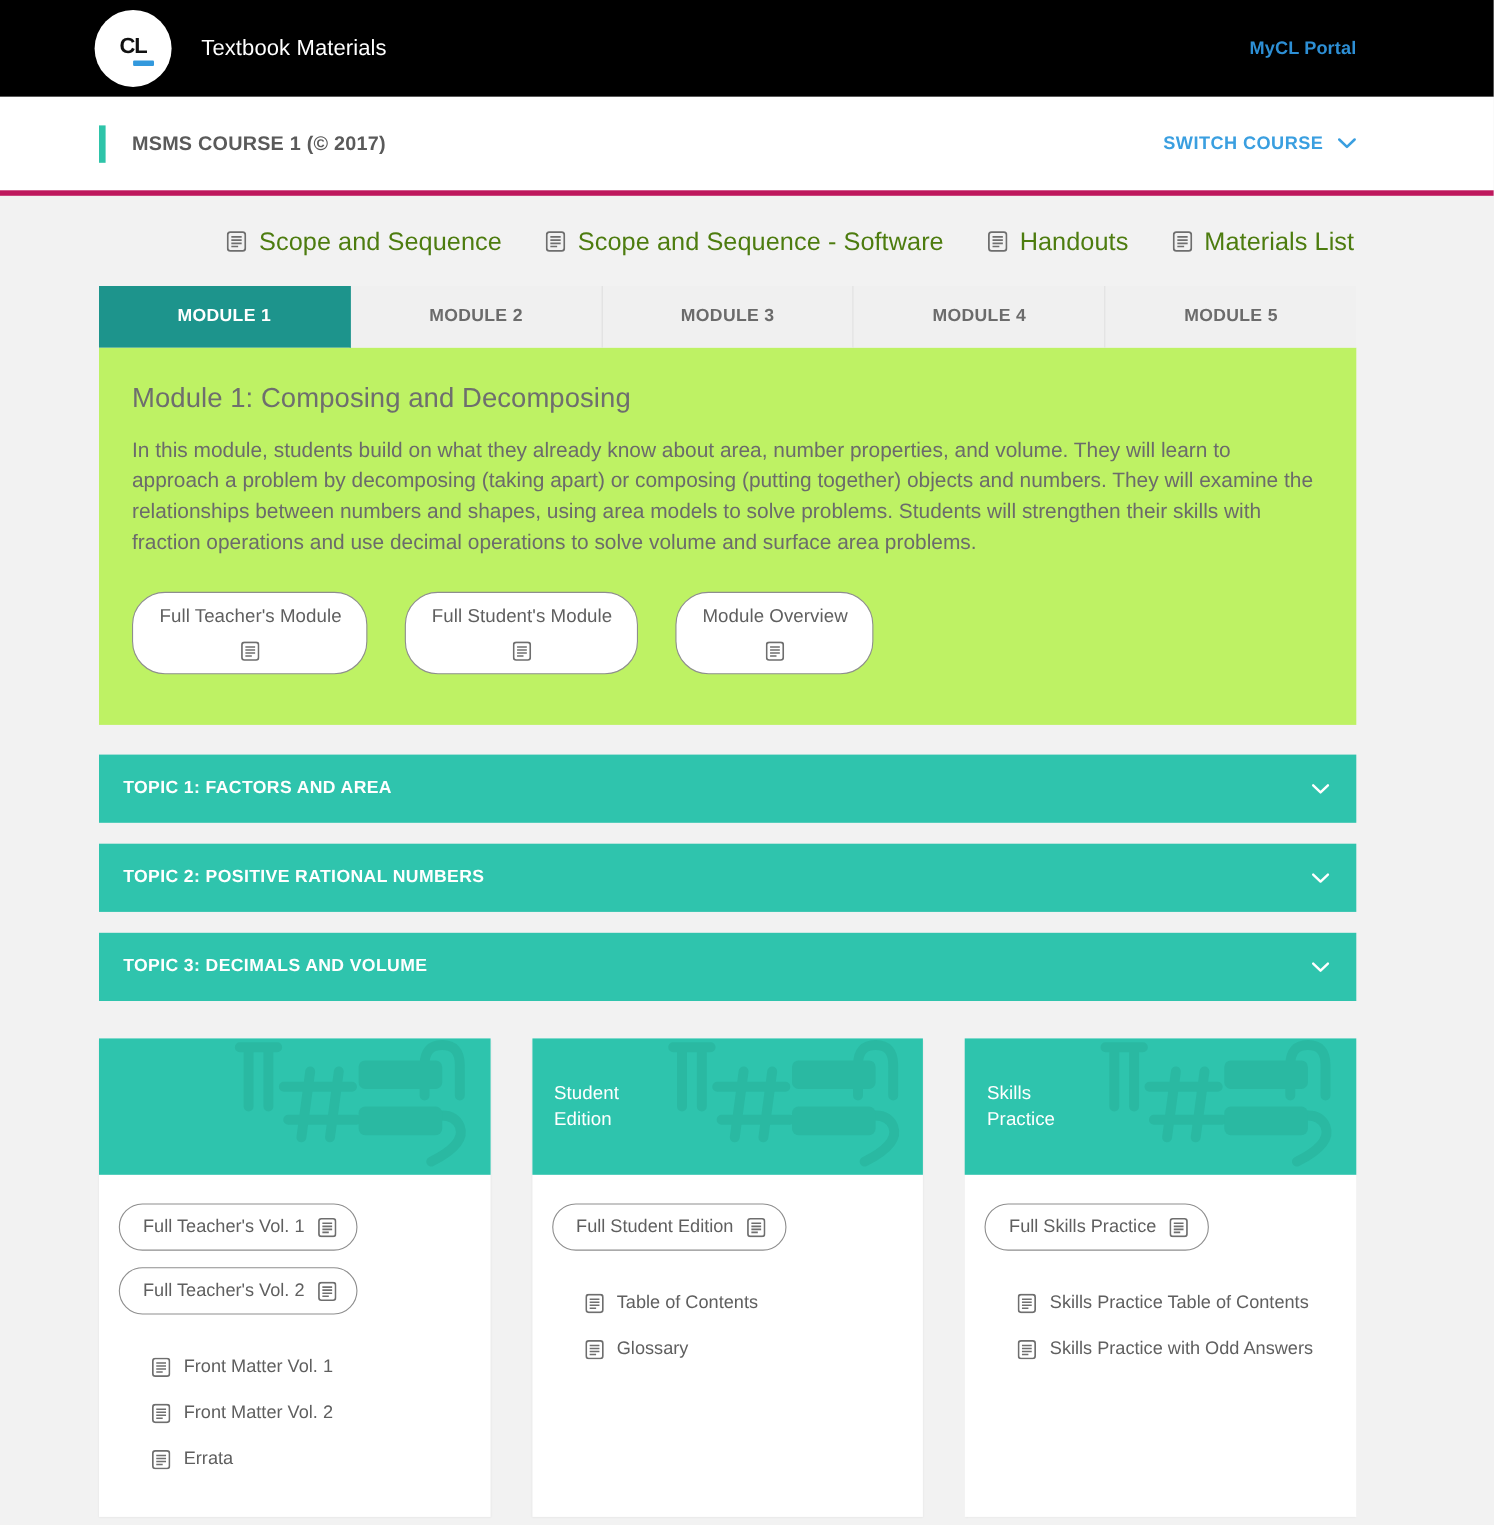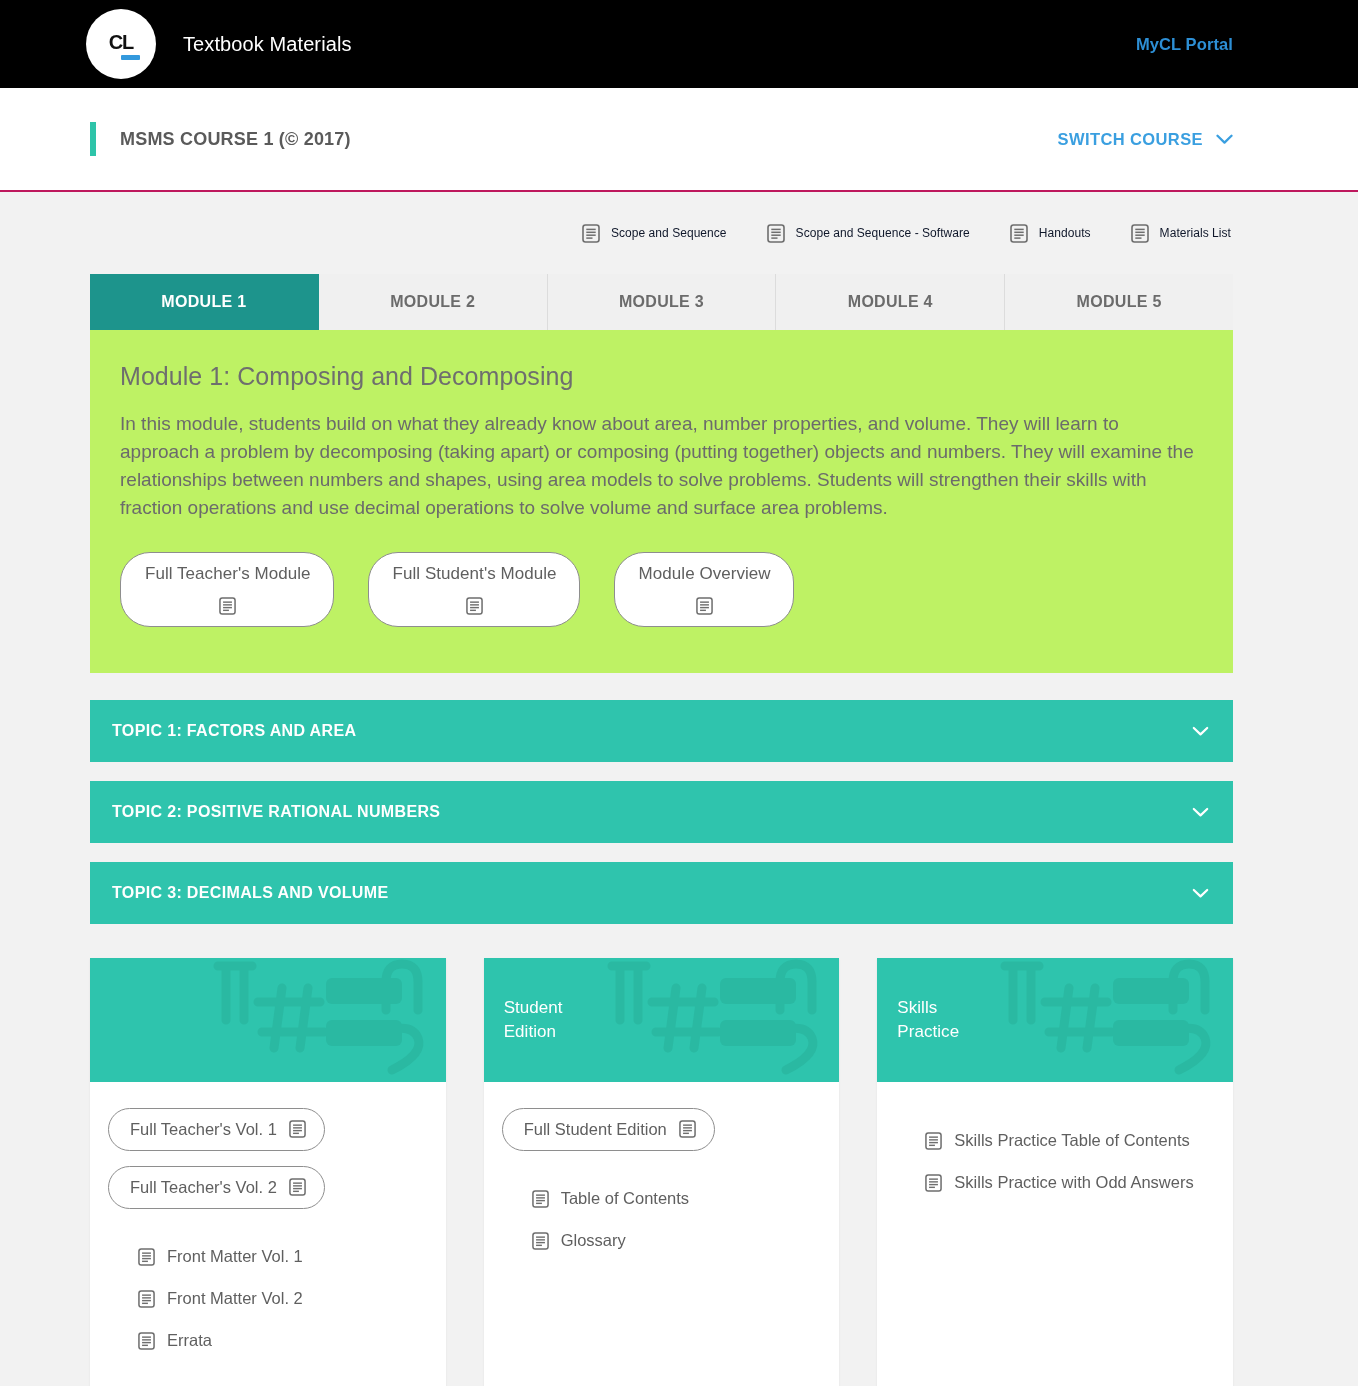--- a/index.html
+++ b/index.html
@@ -59,26 +59,26 @@
   .portal-link {
     color: #2d8fd5;
     font-size: 16.5px;
     font-weight: bold;
     text-decoration: none;
     letter-spacing: 0.1px;
   }
 
   
   .coursebar {
-    height: 104px;
+    height: 90px;
     background: #ffffff;
     display: flex;
     align-items: center;
     padding: 0 125px 0 90px;
-    border-bottom: 2px solid #be185d;
+    border-bottom: 5px solid #be185d;
   }
   .course-accent {
     width: 6px;
     height: 34px;
     background: #2ec4a9;
     flex: 0 0 auto;
   }
   .course-title {
     margin-left: 24px;
     font-size: 18px;
@@ -113,22 +113,22 @@
     justify-content: flex-end;
     align-items: center;
     gap: 40px;
     height: 82px;
     padding-right: 2px;
   }
   .reslink {
     display: flex;
     align-items: center;
     gap: 11px;
-    color: #0f172a;
-    font-size: 12px;
+    color: #4d7c0f;
+    font-size: 23px;
     text-decoration: none;
     cursor: pointer;
     letter-spacing: 0.05px;
   }
 
   
   .docicon { display: inline-block; line-height: 0; flex: 0 0 auto; }
 
   
   .tabs {
@@ -256,21 +256,21 @@
     white-space: pre-line;
     z-index: 2;
     letter-spacing: 0.05px;
   }
   .card-body {
     padding: 26px 18px 20px 18px;
     flex: 1 1 auto;
   }
   .card-pill {
     display: inline-flex;
-    align-items: flex-start;
+    align-items: center;
     gap: 12px;
     border: 1.6px solid #8e8e8e;
     border-radius: 30px;
     padding: 11px 18px 11px 21px;
     font-size: 16.5px;
     color: #5f5f5f;
     background: #ffffff;
     cursor: pointer;
     white-space: nowrap;
     margin-bottom: 15px;
@@ -607,20 +607,32 @@
             <g fill="#2ab9a2">
               <rect x="236" y="20" width="76" height="26" rx="6"></rect>
               <rect x="236" y="62" width="76" height="26" rx="6"></rect>
             </g>
           </svg>
         </div>
         <div class="card-head-title">Skills
 Practice</div>
       </div>
       <div class="card-body">
+        <button class="card-pill">
+          <span>Full Skills Practice</span>
+          <span class="docicon">
+            <svg width="17" height="18" viewBox="0 0 18 19">
+                <rect x="1" y="1" width="16" height="17" rx="2.4" fill="none" stroke="#6e6e6e" stroke-width="1.6"></rect>
+                <line x1="4.3" y1="5.4" x2="13.7" y2="5.4" stroke="#6e6e6e" stroke-width="1.5"></line>
+                <line x1="4.3" y1="8.3" x2="13.7" y2="8.3" stroke="#6e6e6e" stroke-width="1.5"></line>
+                <line x1="4.3" y1="11.2" x2="13.7" y2="11.2" stroke="#6e6e6e" stroke-width="1.5"></line>
+                <line x1="4.3" y1="14.1" x2="10.5" y2="14.1" stroke="#6e6e6e" stroke-width="1.5"></line>
+              </svg>
+          </span>
+        </button>
         <div class="card-links">
           <a class="card-link">
             <span class="docicon">
               <svg width="17" height="18" viewBox="0 0 18 19">
                   <rect x="1" y="1" width="16" height="17" rx="2.4" fill="none" stroke="#6e6e6e" stroke-width="1.6"></rect>
                   <line x1="4.3" y1="5.4" x2="13.7" y2="5.4" stroke="#6e6e6e" stroke-width="1.5"></line>
                   <line x1="4.3" y1="8.3" x2="13.7" y2="8.3" stroke="#6e6e6e" stroke-width="1.5"></line>
                   <line x1="4.3" y1="11.2" x2="13.7" y2="11.2" stroke="#6e6e6e" stroke-width="1.5"></line>
                   <line x1="4.3" y1="14.1" x2="10.5" y2="14.1" stroke="#6e6e6e" stroke-width="1.5"></line>
                 </svg>

